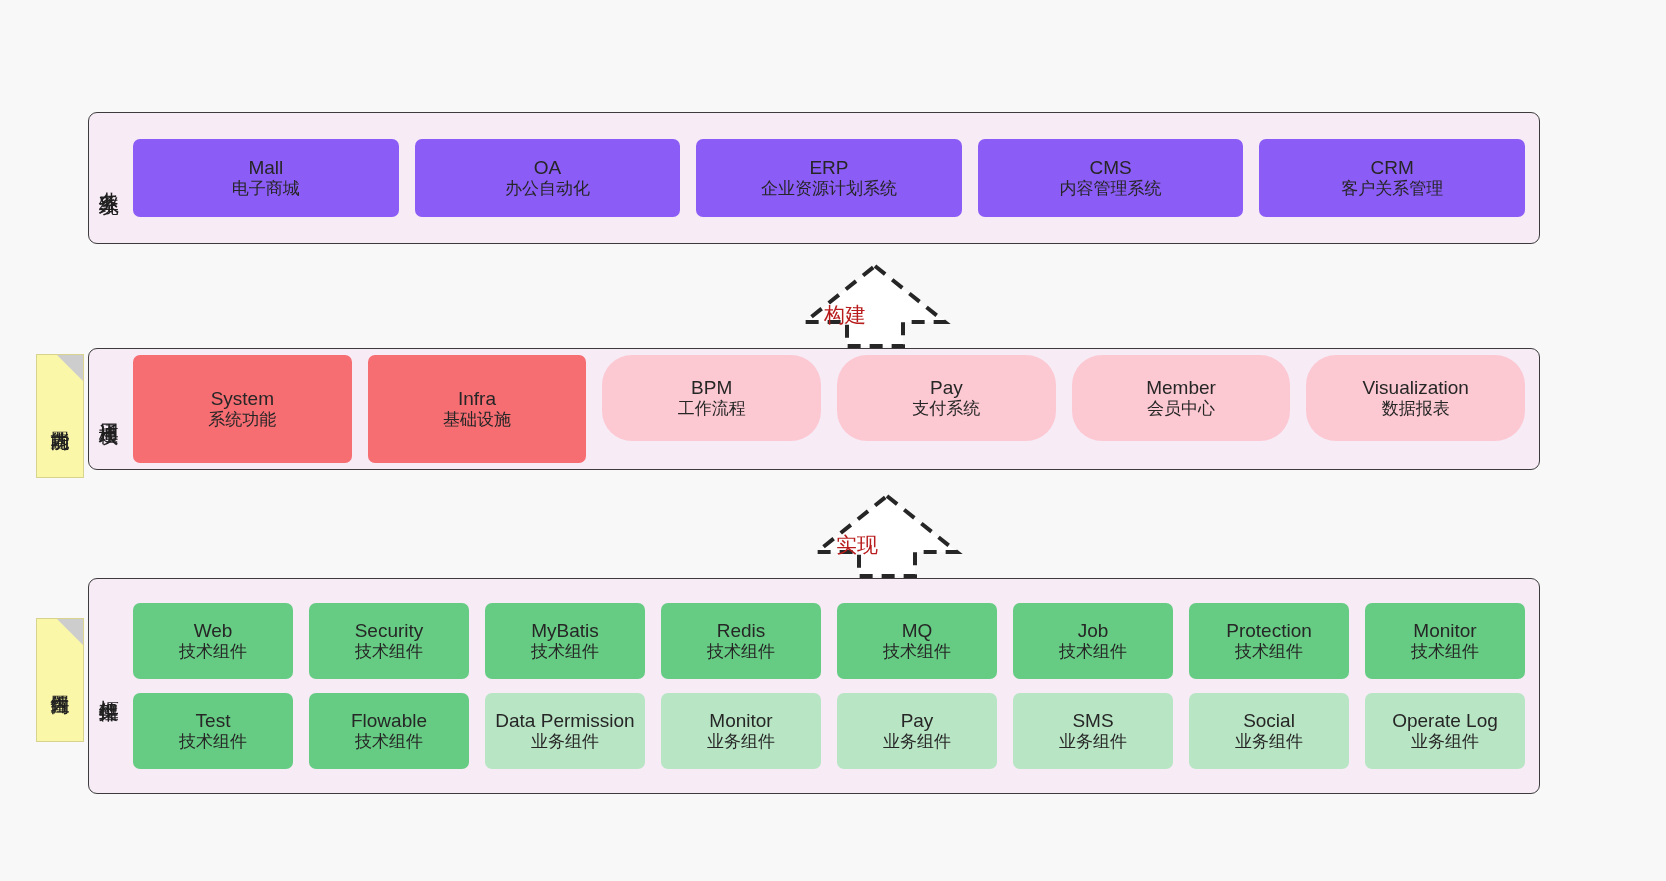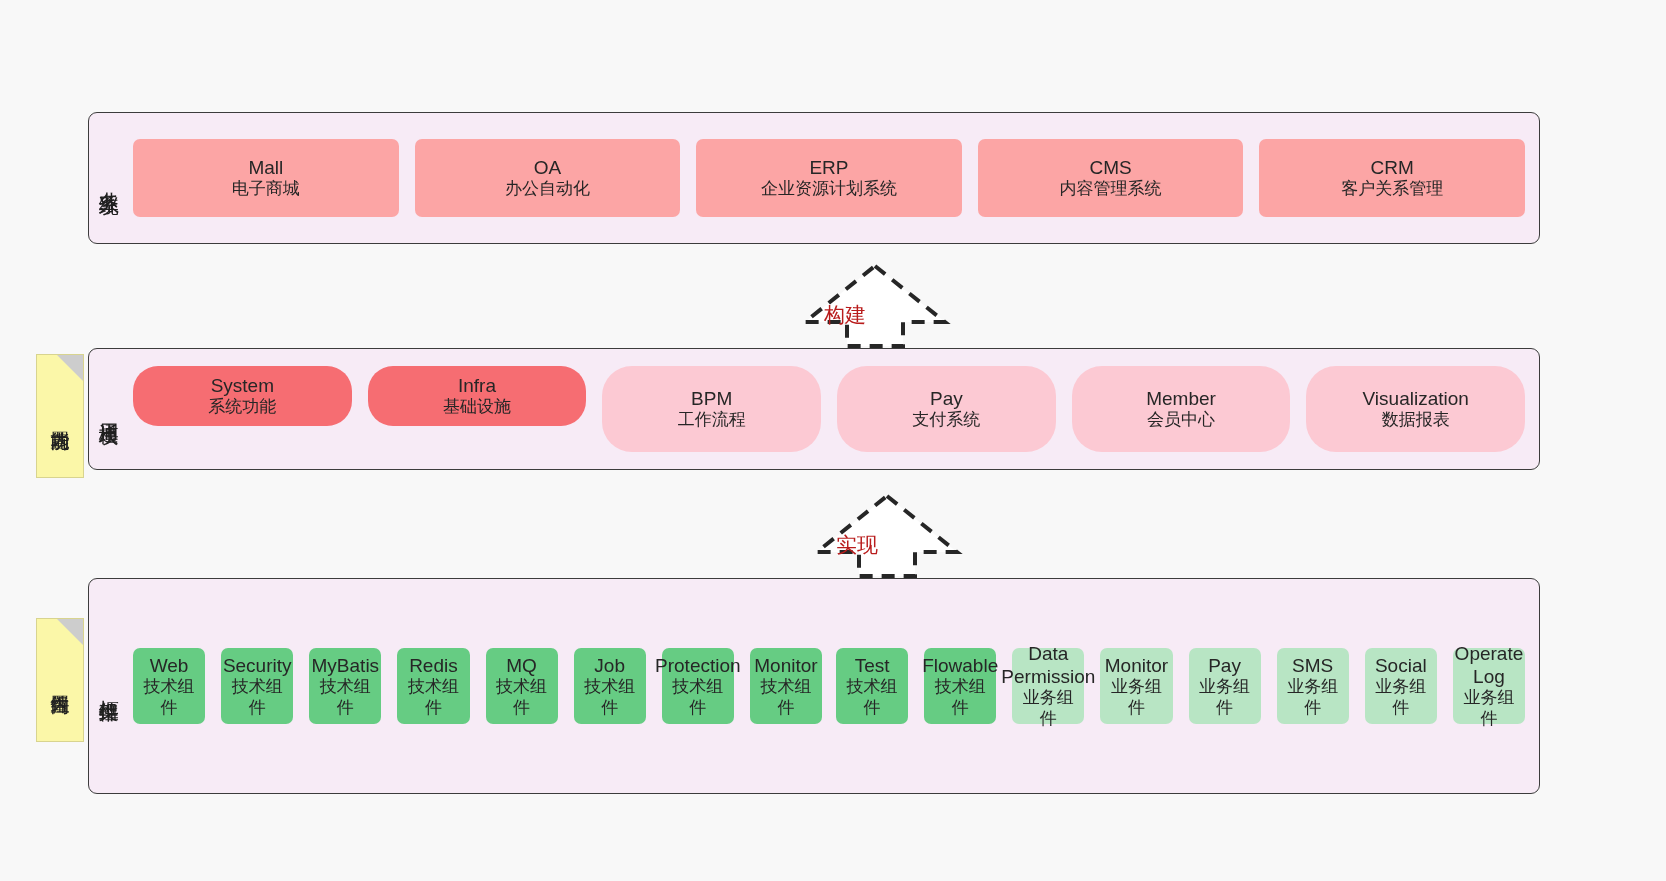--- a/index.html
+++ b/index.html
@@ -35,21 +35,21 @@
     white-space: nowrap;
     user-select: none;
   }
   .layer-body {
     flex: 1 1 auto;
     display: flex;
     align-items: center;
     padding: 0 14px 0 4px;
   }
   .layer-body.two-rows {
-    flex-direction: row;
+    flex-direction: column;
     justify-content: center;
     gap: 14px;
     padding: 14px 14px 14px 4px;
   }
   .row { display: flex; width: 100%; gap: 16px; }
 
   
   .card {
     flex: 1 1 0;
     min-width: 0;
@@ -60,22 +60,22 @@
     justify-content: center;
     text-align: center;
     color: #262626;
     padding: 6px 4px;
     line-height: 1.22;
     user-select: none;
   }
   .card .t1 { font-size: 19px; }
   .card .t2 { font-size: 17px; }
 
-  .card.blue       { background: #fca5a5; height: 78px; }
-  .card.red        { background: #f66d72; height: 60px; border-radius: 25px; }
+  .card.blue       { background: #8b5cf6; height: 78px; }
+  .card.red        { background: #f66d72; height: 108px; }
   .card.pink       { background: #fcc9d3; height: 86px; border-radius: 30px; }
   .card.green      { background: #66cc83; height: 76px; }
   .card.lightgreen { background: #b8e5c4; height: 76px; }
 
   
   .sticky {
     position: absolute;
     background: #fbf7a8;
     border: 1px solid #d8d48f;
     display: flex;

